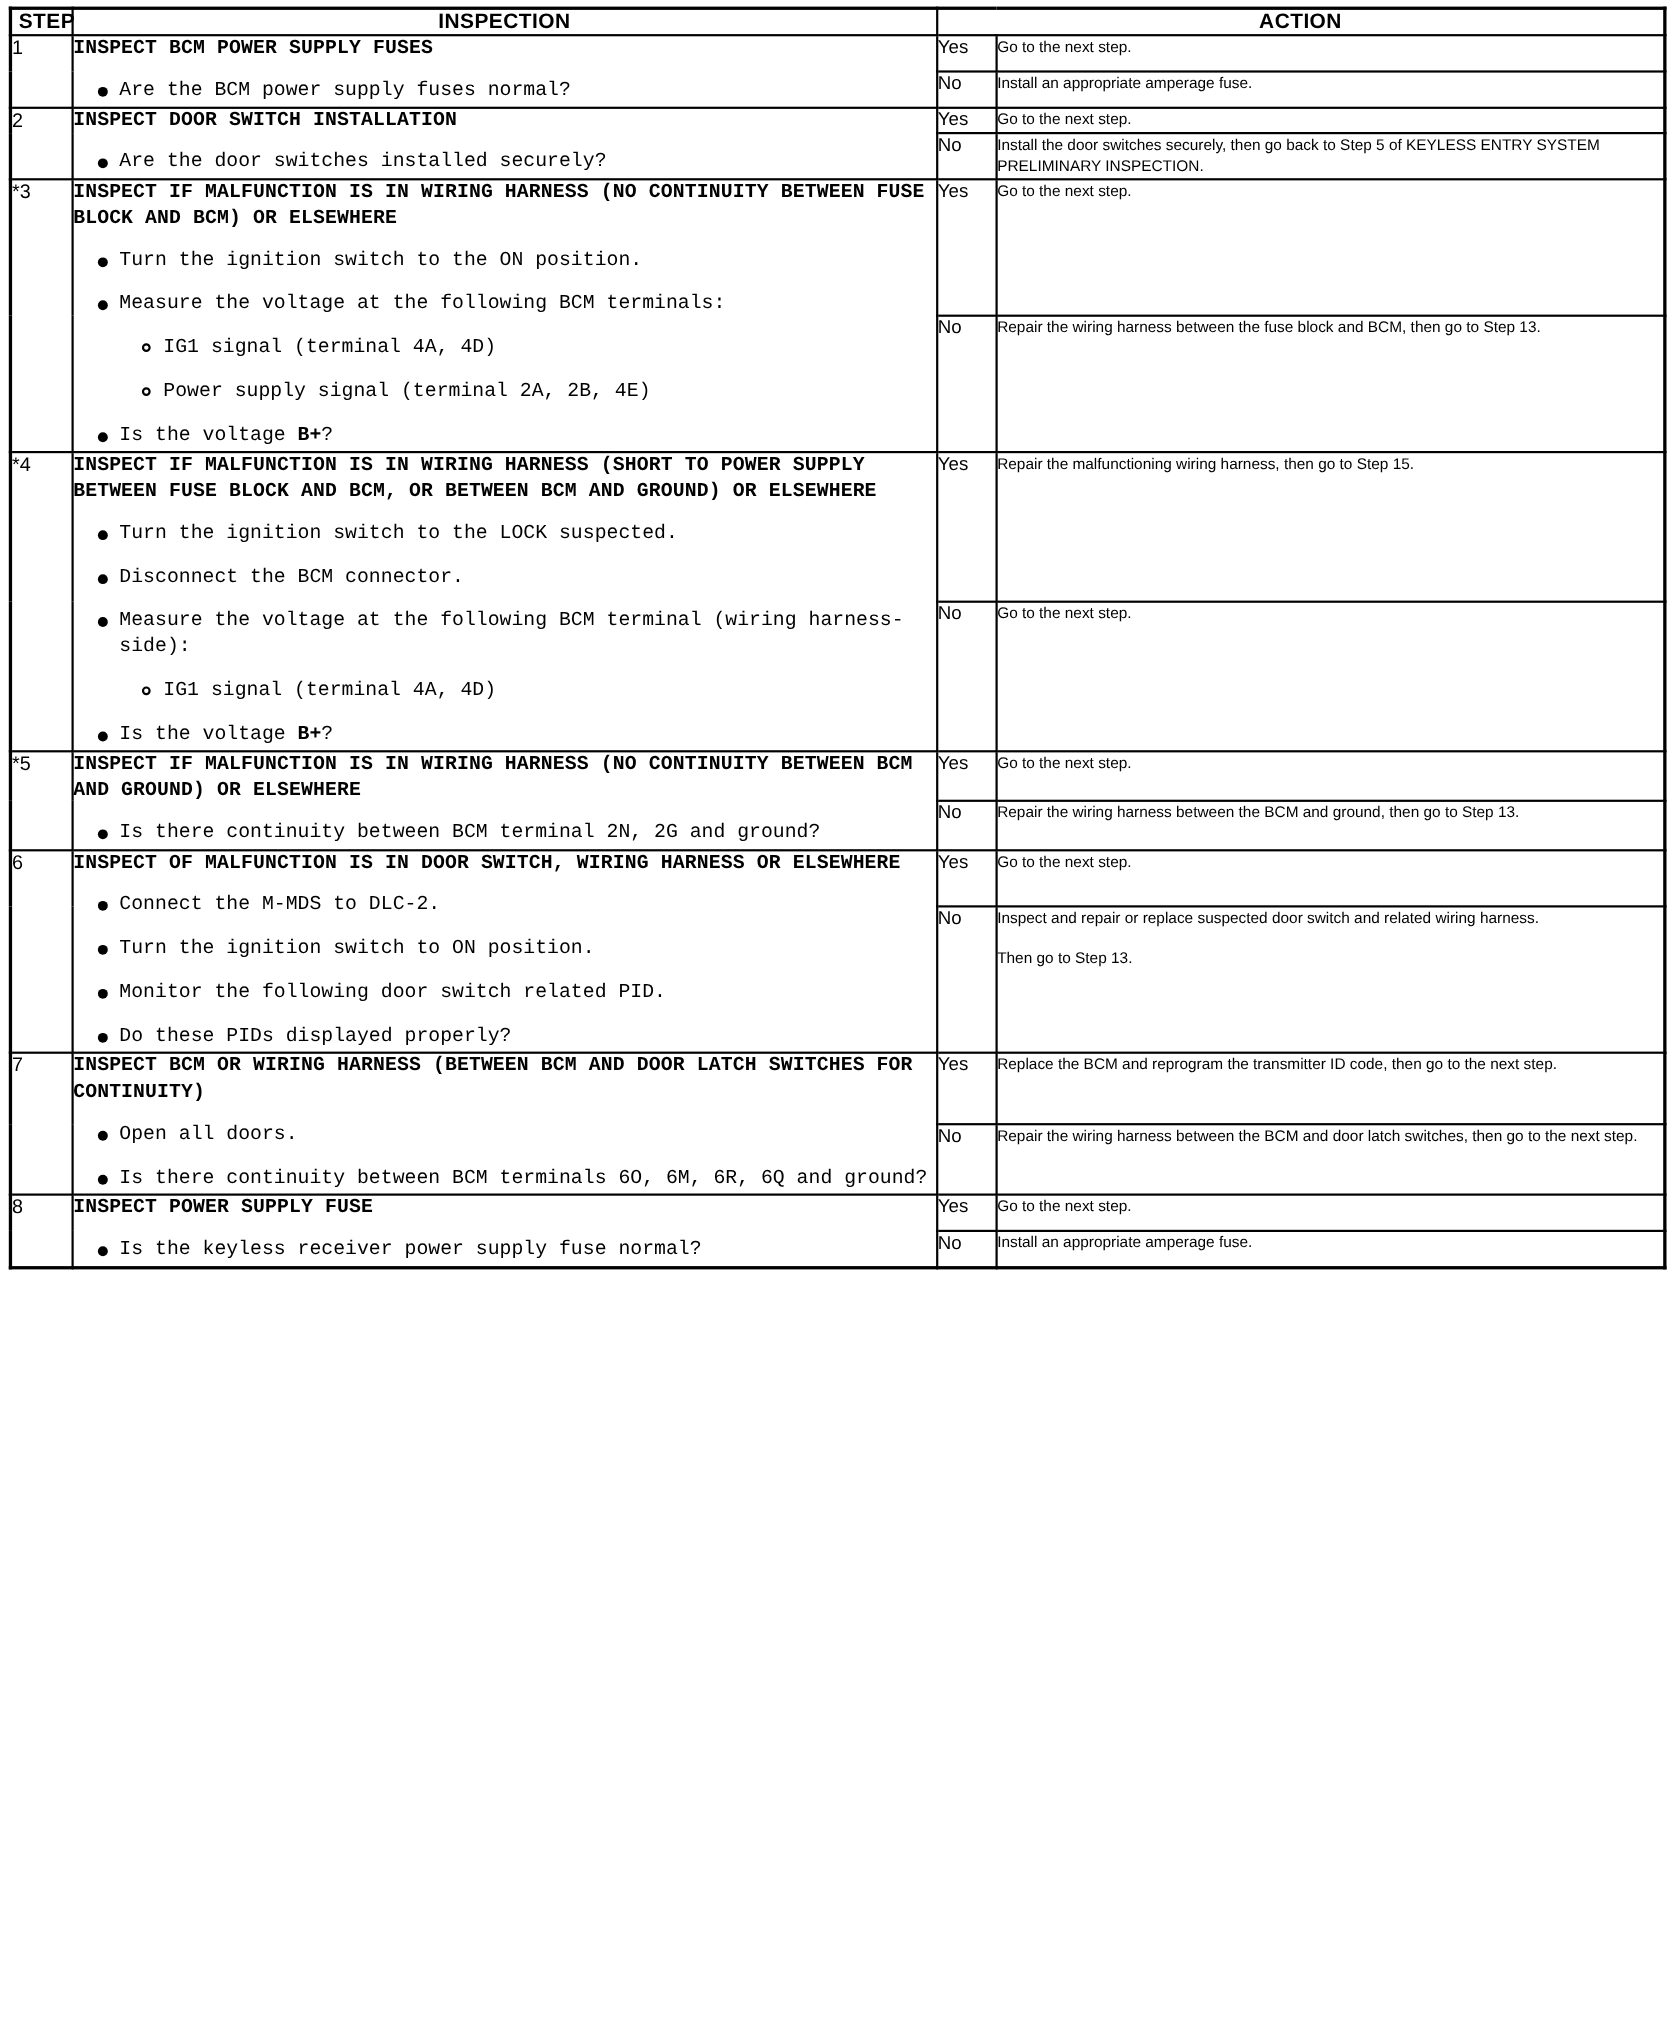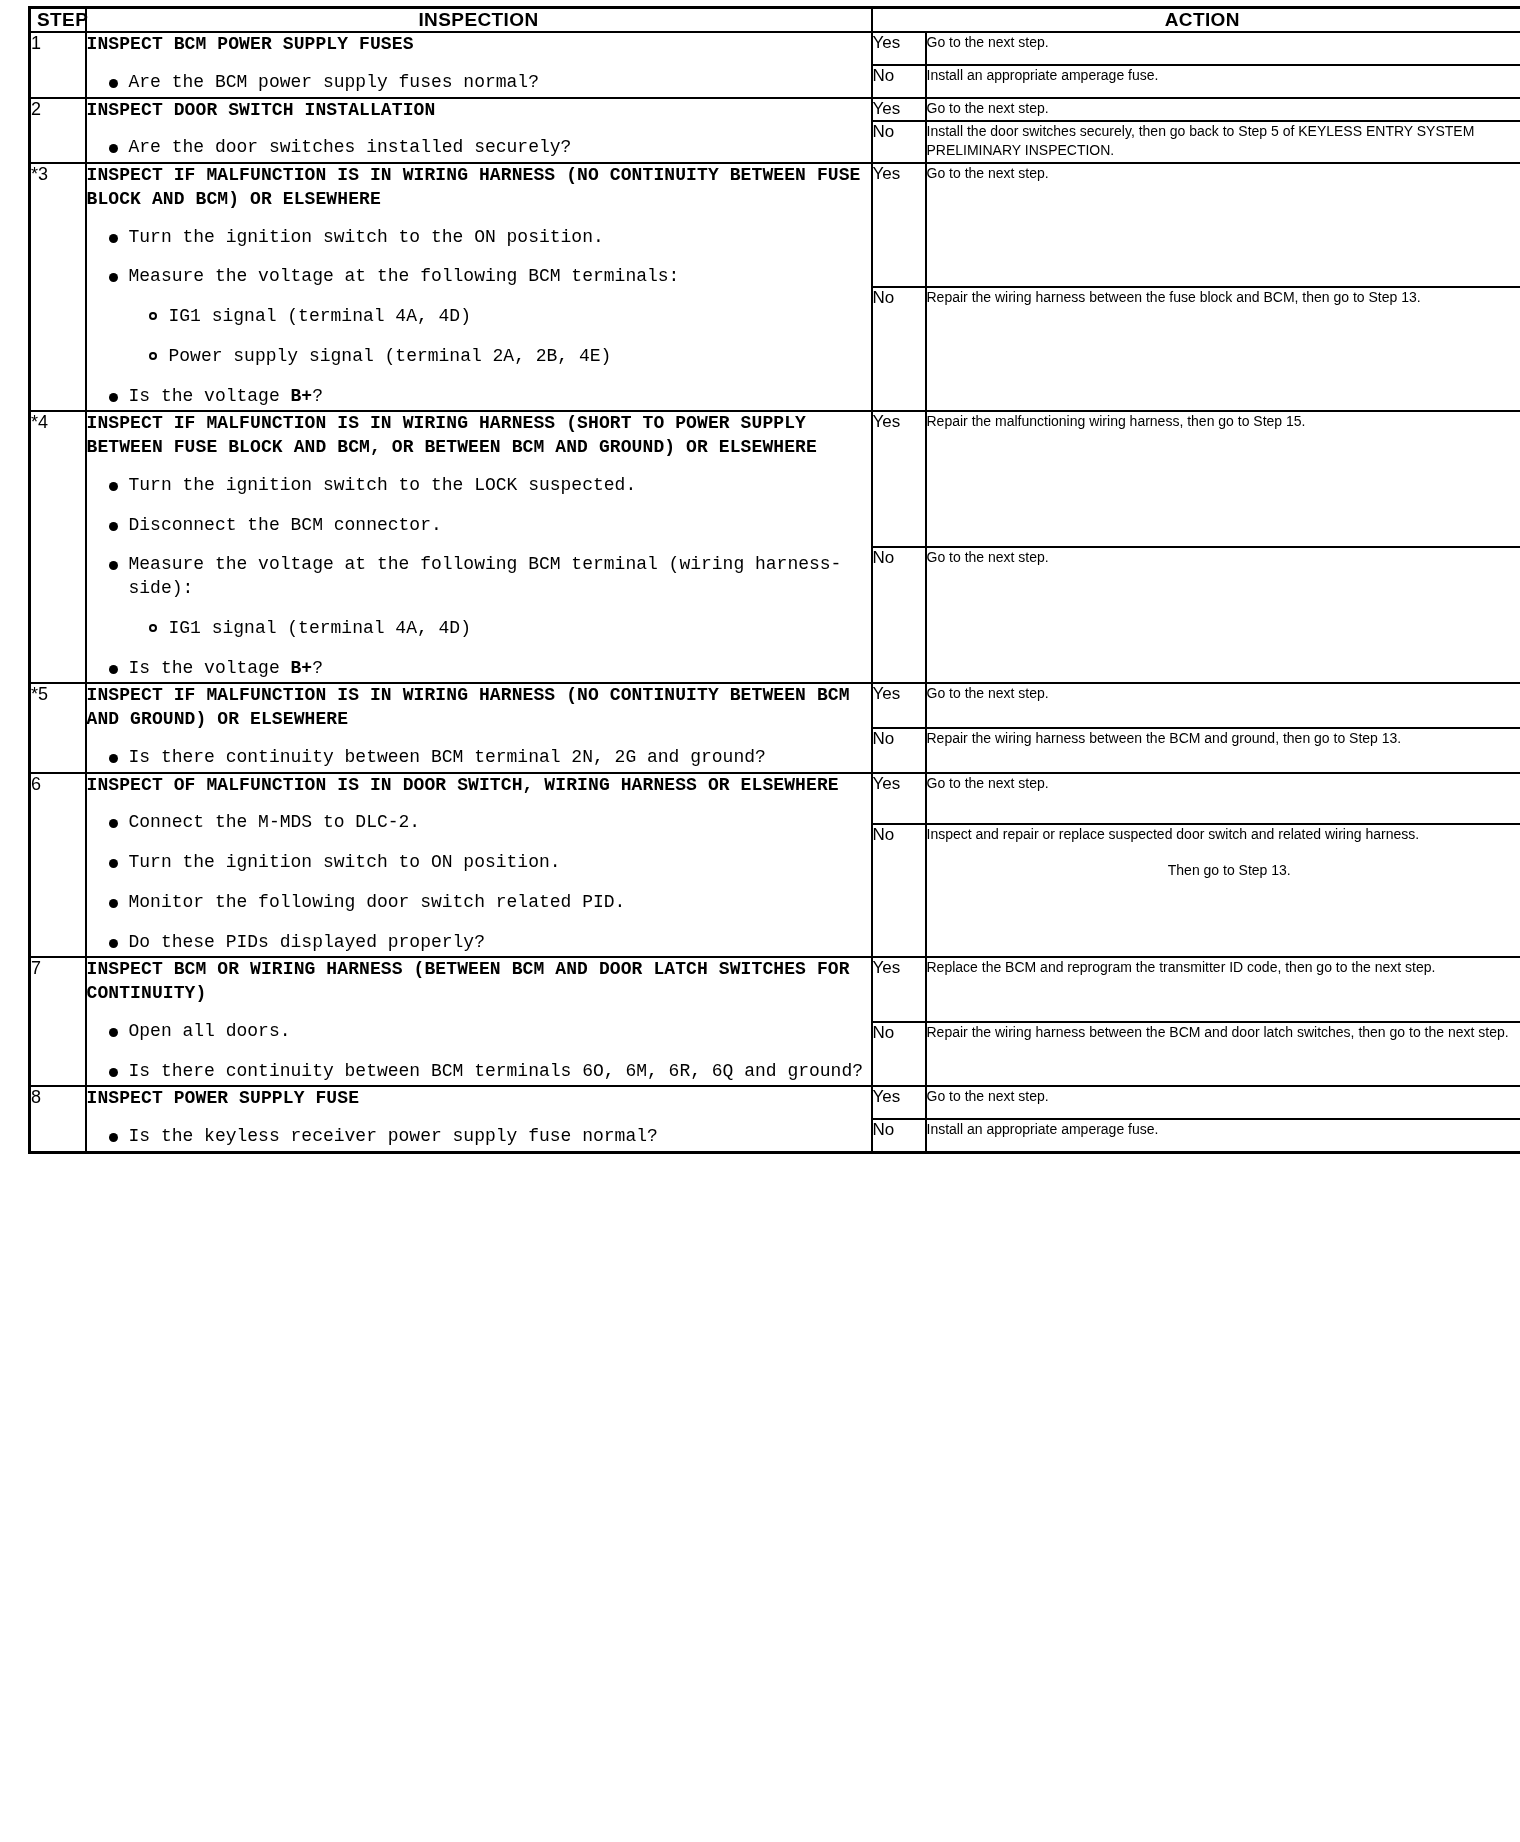--- a/index.html
+++ b/index.html
@@ -10,21 +10,20 @@
   body {
     font-family: "Liberation Sans", sans-serif;
     color: #000000;
   }
   #page {
     width: 1412px;
     height: 1842px;
     position: relative;
     box-sizing: border-box;
     padding: 6px 8px 8px 8px;
-    margin-left: 20px;
   }
   table.diag {
     width: 1504px;
     border-collapse: collapse;
     table-layout: fixed;
     border: 3px solid #000;
   }
   table.diag th, table.diag td {
     border: 2px solid #000;
     vertical-align: top;
@@ -111,21 +110,21 @@
     padding: 5px 4px 0 5px;
     text-align: left;
     white-space: nowrap;
   }
   .act {
     font-size: 14px;
     padding: 5px 8px 6px 10px;
     line-height: 1.33;
   }
   .act p { margin: 0; }
-  .act p + p { margin-top: 17px; text-align: center; }
+  .act p + p { margin-top: 17px; }
 </style>
 </head>
 <body>
 
 <div id="page">
   <table class="diag">
     <colgroup>
       <col class="c-step">
         <col class="c-insp">
         <col class="c-yn">

